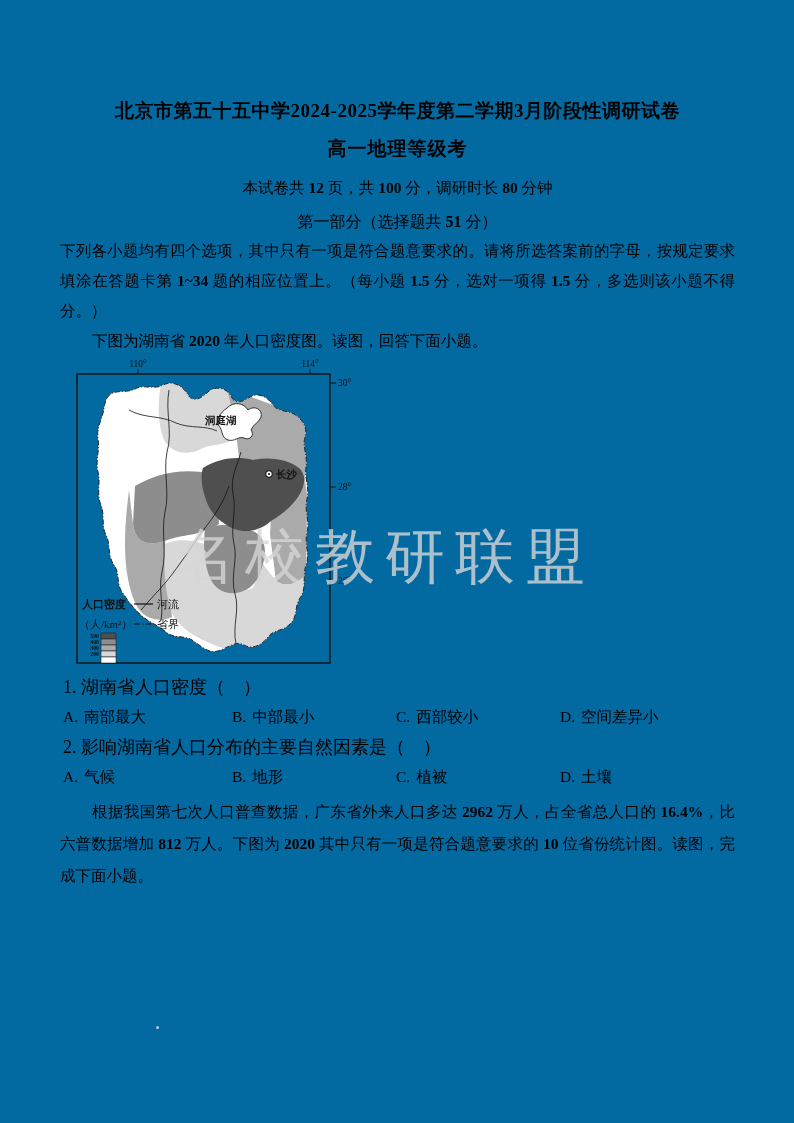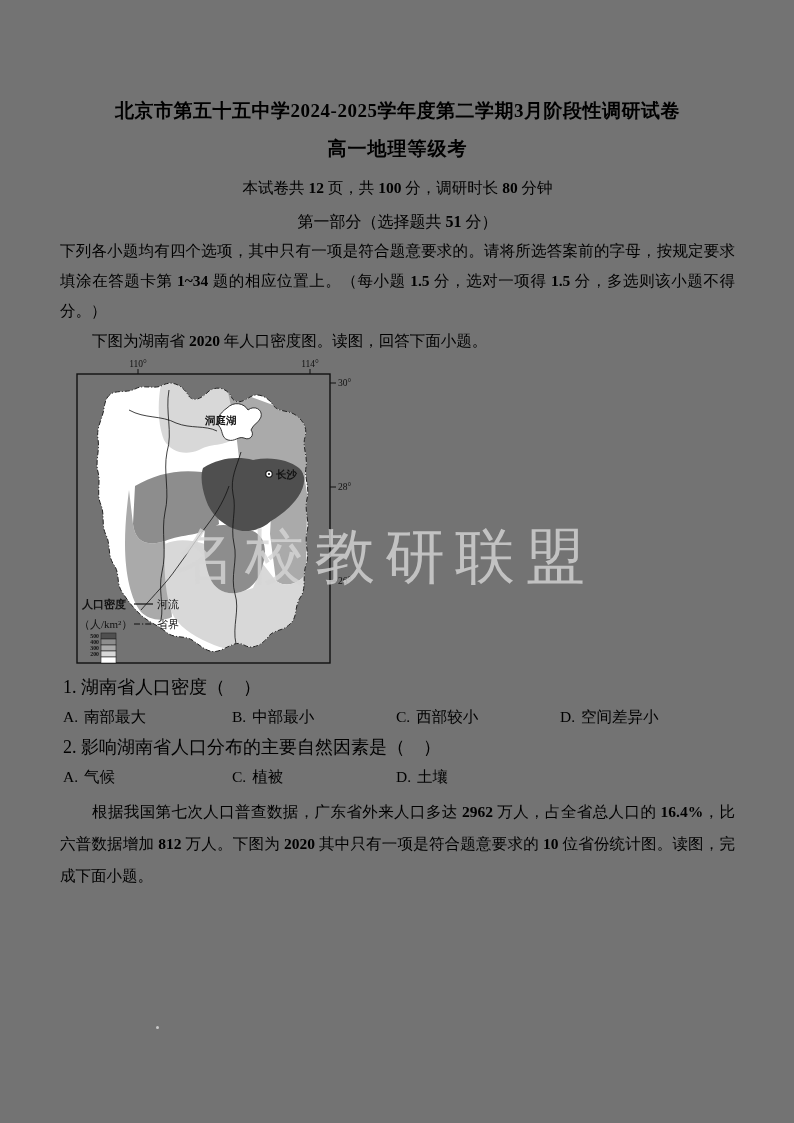--- a/index.html
+++ b/index.html
@@ -1,18 +1,18 @@
 <!DOCTYPE html>
 <html><head>
 <meta charset="utf-8">
 <style>
   html,body { margin:0; padding:0; background:#ffffff; }
   .page {
     position:relative; width:794px; height:1123px; margin:0 auto;
-    background:#737373; overflow:hidden; color:#000;
+    background:#0369a1; overflow:hidden; color:#000;
     font-family:"Liberation Serif","DejaVu Serif",serif;
   }
   .content { position:absolute; left:60px; top:0; width:675px; }
   .title {
     margin:99px 0 0 0; font-size:19px; line-height:24px; font-weight:bold;
     text-align:center; letter-spacing:0.5px;
   }
   .subtitle {
     margin:14px 0 0 0; font-size:19px; line-height:24px; font-weight:bold;
     text-align:center; letter-spacing:1px;
@@ -154,20 +154,21 @@
     <div class="options">
       <span class="opt"><span class="key">A.</span><span>南部最大</span></span>
       <span class="opt"><span class="key">B.</span><span>中部最小</span></span>
       <span class="opt"><span class="key">C.</span><span>西部较小</span></span>
       <span class="opt"><span class="key">D.</span><span>空间差异小</span></span>
     </div>
 
     <div class="question"><span>2.</span> <span>影响湖南省人口分布的主要自然因素是（　）</span></div>
     <div class="options">
       <span class="opt"><span class="key">A.</span><span>气候</span></span>
+      <span class="opt"><span class="key">B.</span><span>地形</span></span>
       <span class="opt"><span class="key">C.</span><span>植被</span></span>
       <span class="opt"><span class="key">D.</span><span>土壤</span></span>
     </div>
 
     <div class="para2"><span>根据我国第七次人口普查数据，广东省外来人口多达 </span><b>2962</b><span> 万人，占全省总人口的 </span><b>16.4%</b><span>，比六普数据增加 </span><b>812</b><span> 万人。下图为 </span><b>2020</b><span> 其中只有一项是符合题意要求的 </span><b>10</b><span> 位省份统计图。读图，完成下面小题。</span></div>
 
   </div>
 
   <div class="watermark">名校教研联盟</div>
   <div class="stray-dot"></div>

